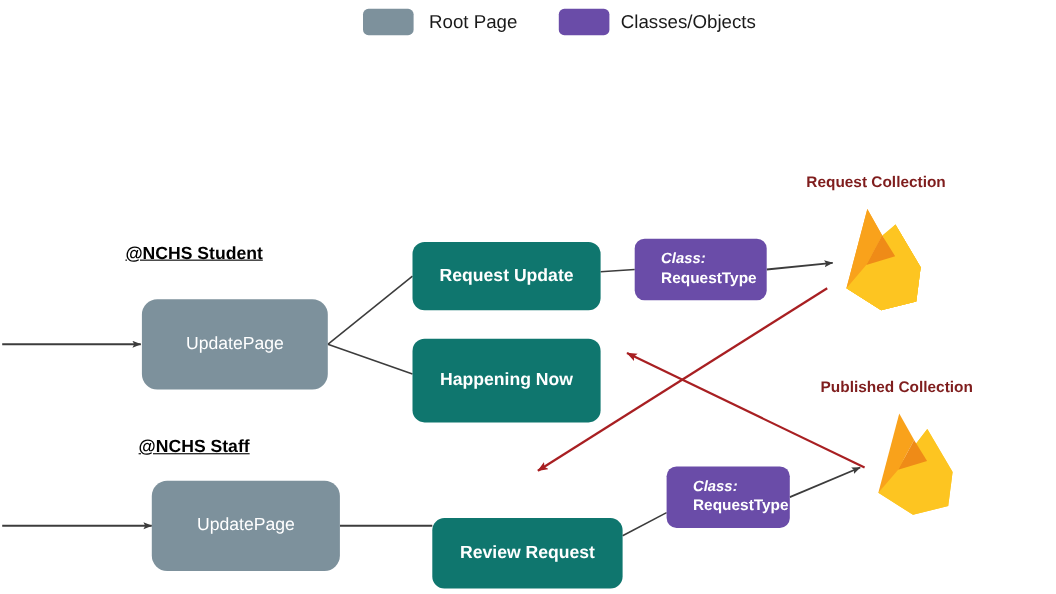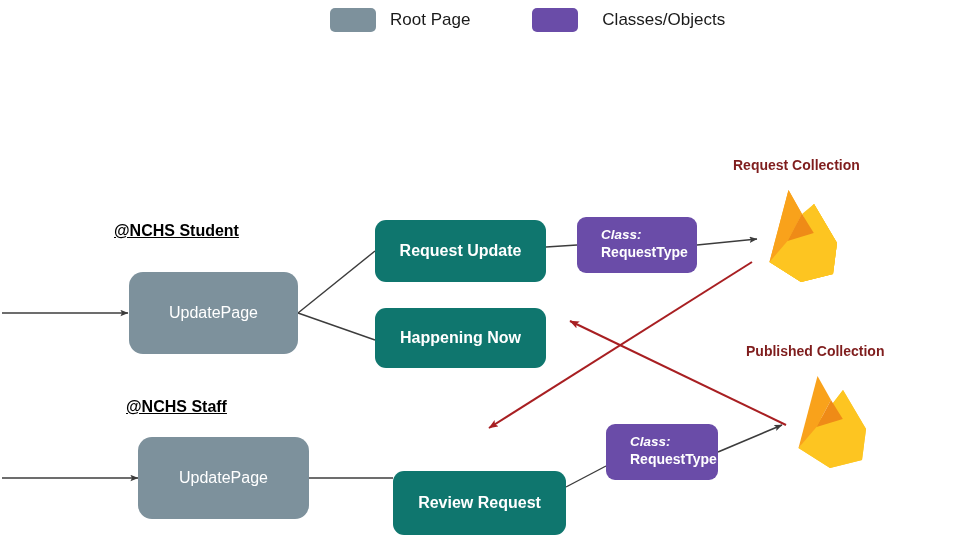--- a/index.html
+++ b/index.html
@@ -125,37 +125,37 @@
   <line x1="566" y1="487" x2="606" y2="466" stroke="#3c3c3c" stroke-width="1.4"></line>
 
   <line x1="718" y1="452" x2="782" y2="425" stroke="#3c3c3c" stroke-width="1.7" marker-end="url(#arrow-dark)"></line>
 
   <line x1="752" y1="262" x2="489" y2="428" stroke="#a81f22" stroke-width="2" marker-end="url(#arrow-red)"></line>
 
   <line x1="786" y1="425" x2="570" y2="321" stroke="#a81f22" stroke-width="2" marker-end="url(#arrow-red)"></line>
 </svg>
 
 <div class="abs" style="left:330px; top:8px; display:flex; align-items:center; gap:0;">
-  <div style="display:flex; align-items:center; gap:14px; margin-right:62px;">
+  <div style="display:flex; align-items:center; gap:14px; margin-right:38px;">
     <div class="legend-swatch" style="background:#7d919c;"></div>
     <span class="legend-label">Root Page</span>
   </div>
-  <div style="display:flex; align-items:center; gap:24px;">
+  <div style="display:flex; align-items:center; gap:10px;">
     <div class="legend-swatch" style="background:#6a4ca8;"></div>
     <span class="legend-label">Classes/Objects</span>
   </div>
 </div>
 
 <div class="abs section-title" style="left:114px; top:222px;">@NCHS Student</div>
 
 <div class="abs node node-root" style="left:129px; top:272px; width:169px; height:82px;">UpdatePage</div>
 
 <div class="abs node node-sub" style="left:375px; top:220px; width:171px; height:62px;">Request Update</div>
 
-<div class="abs node node-sub" style="left:375px; top:308px; width:171px; height:60px;">Happening Now</div>
+<div class="abs node node-sub" style="left:375px; top:308px; width:171px; height:76px;">Happening Now</div>
 
 <div class="abs node-class" style="left:577px; top:217px; width:120px; height:56px;">
   <div class="class-kind">Class:</div>
   <div class="class-name">RequestType</div>
 </div>
 
 <div class="abs section-title" style="left:126px; top:398px;">@NCHS Staff</div>
 
 <div class="abs node node-root" style="left:138px; top:437px; width:171px; height:82px;">UpdatePage</div>
 

